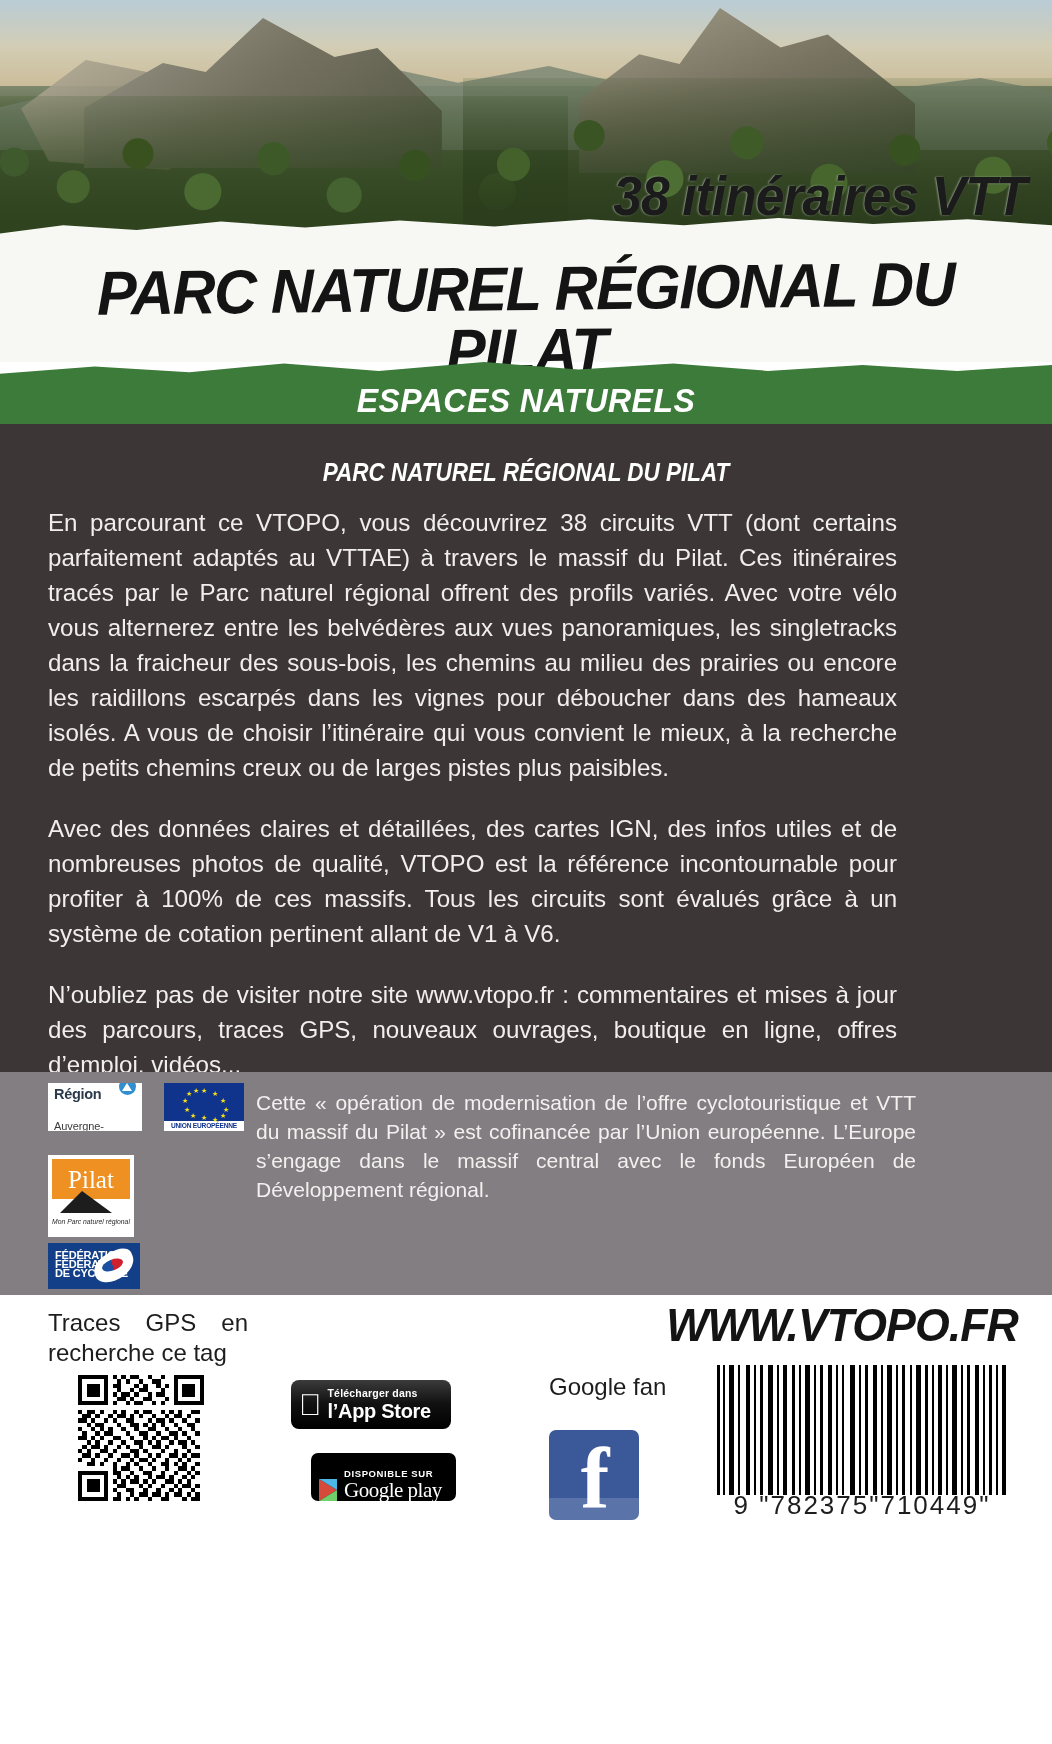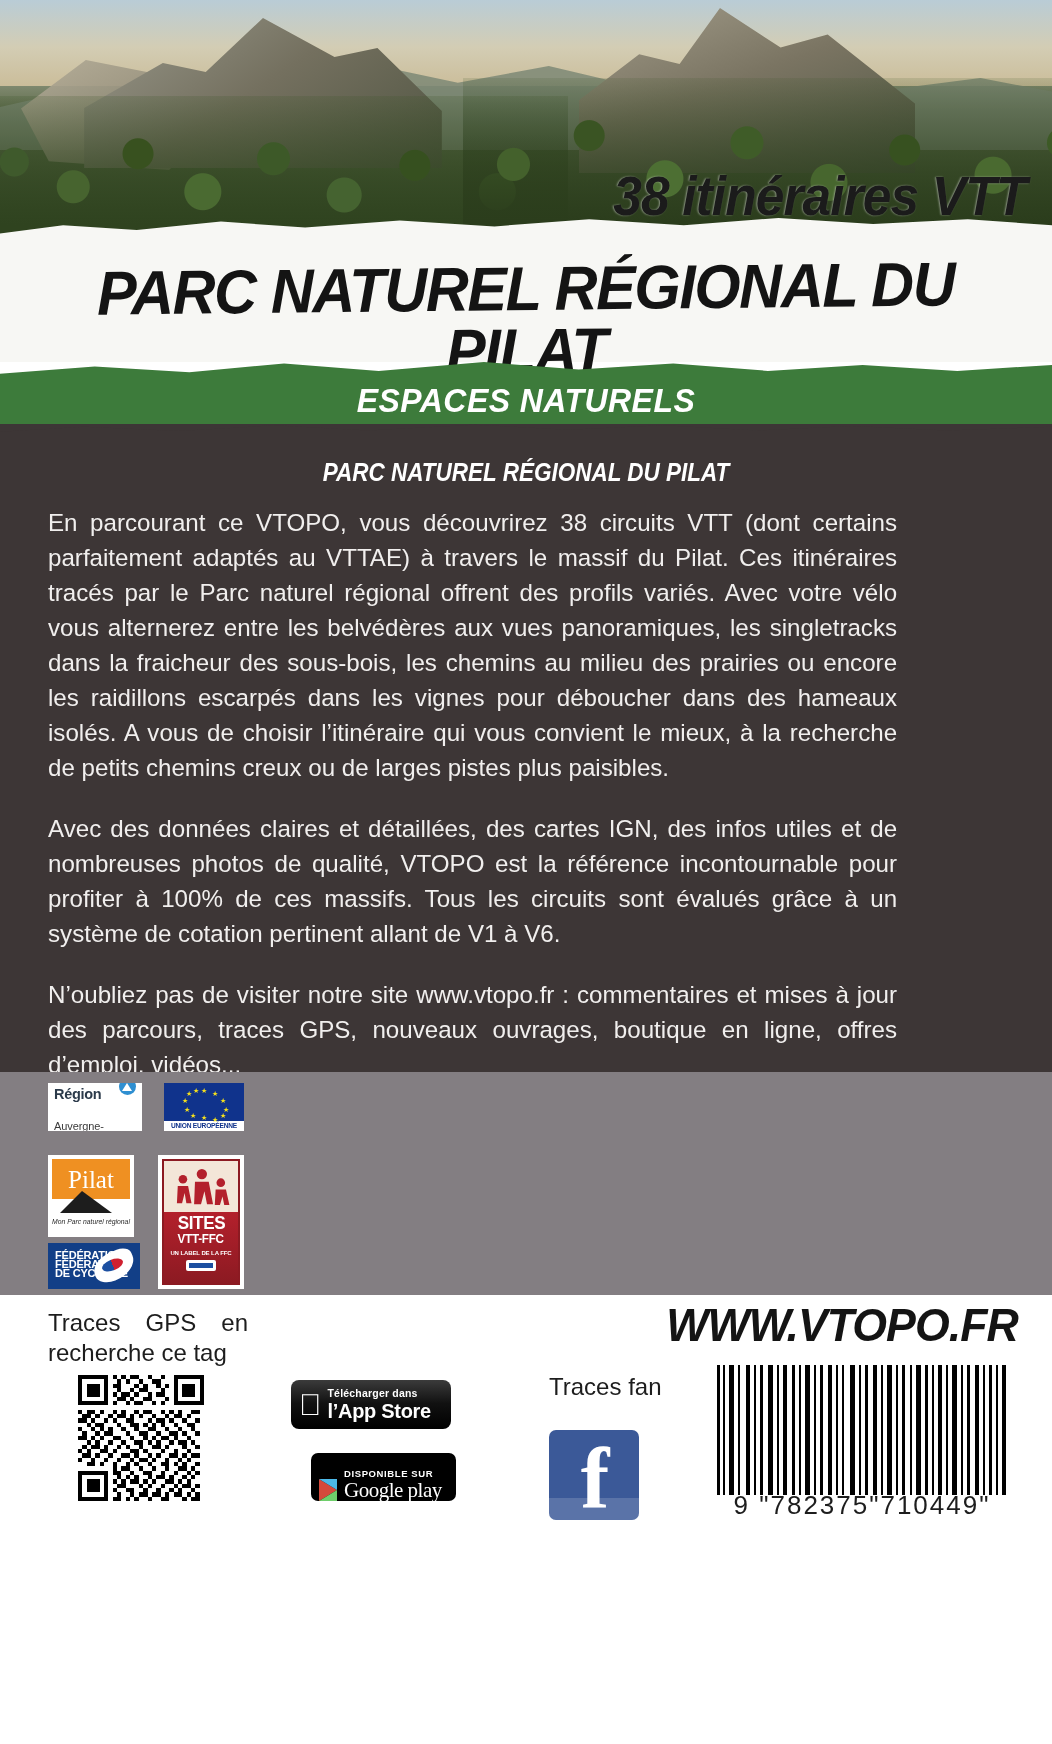--- a/index.html
+++ b/index.html
@@ -443,40 +443,23 @@
 
     <div class="logo logo-ffc">
       <div class="ffc-txt">
         <div>FÉDÉRATION</div>
         <div>FÉDÉRATION</div>
         <div>DE CYCLISME</div>
       </div>
       <div class="ffc-swoosh"></div>
     </div>
 
-    <div class="logo logo-sites">
-      <div class="ls-inner">
-        <svg class="ls-riders" viewBox="0 0 86 56">
-          <g fill="#b3202c">
-            <circle cx="22" cy="12" r="5"></circle>
-            <path d="M16 20 l12 0 l4 20 l-6 0 l-2 -12 l-3 12 l-6 0 z"></path>
-            <circle cx="44" cy="6" r="6"></circle>
-            <path d="M36 15 l16 0 l5 26 l-7 0 l-3 -15 l-4 15 l-8 0 z"></path>
-            <circle cx="66" cy="16" r="5"></circle>
-            <path d="M60 24 l12 0 l4 18 l-6 0 l-2 -10 l-3 10 l-6 0 z"></path>
-          </g>
-        </svg>
-        <div class="ls-t1">SITES</div>
-        <div class="ls-t2">VTT-FFC</div>
-        <div class="ls-t3">UN LABEL DE LA FFC</div>
-        <div class="ls-badge"></div>
-      </div>
-    </div>
   </div>
 
+  <div class="funding-text">Cette « opération de modernisation de l’offre cyclotouristique et VTT du massif du Pilat » est cofinancée par l’Union européenne. L’Europe s’engage dans le massif central avec le fonds Européen de Développement régional.</div>
 
   <div class="footer"></div>
 
   <div class="traces-label">Traces GPS en recherche ce tag</div>
 
   <svg class="qr" viewBox="0 0 29 29" shape-rendering="crispEdges">
     <rect width="29" height="29" fill="#ffffff"></rect>
     <g fill="#000000">
       <path d="M0 0h7v7h-7z M1 1h5v5h-5z" fill-rule="evenodd"></path>
       <rect x="2" y="2" width="3" height="3"></rect>
@@ -715,21 +698,21 @@
   </div>
 
   <div class="badge-google">
     <span class="gtri"></span>
     <span class="txts">
       <span class="t1">DISPONIBLE SUR</span>
       <span class="t2">Google play</span>
     </span>
   </div>
 
-  <div class="fan-label">Traces fan</div>
+  <div class="fan-label">Google fan</div>
   <div class="fb-tile">
     <span class="f">f</span>
     <span class="shade"></span>
   </div>
 
   <div class="vtopo-url">WWW.VTOPO.FR</div>
 
   <svg class="barcode" viewBox="0 0 298 130" shape-rendering="crispEdges">
     <rect width="298" height="130" fill="#ffffff"></rect>
     <g fill="#000000">

